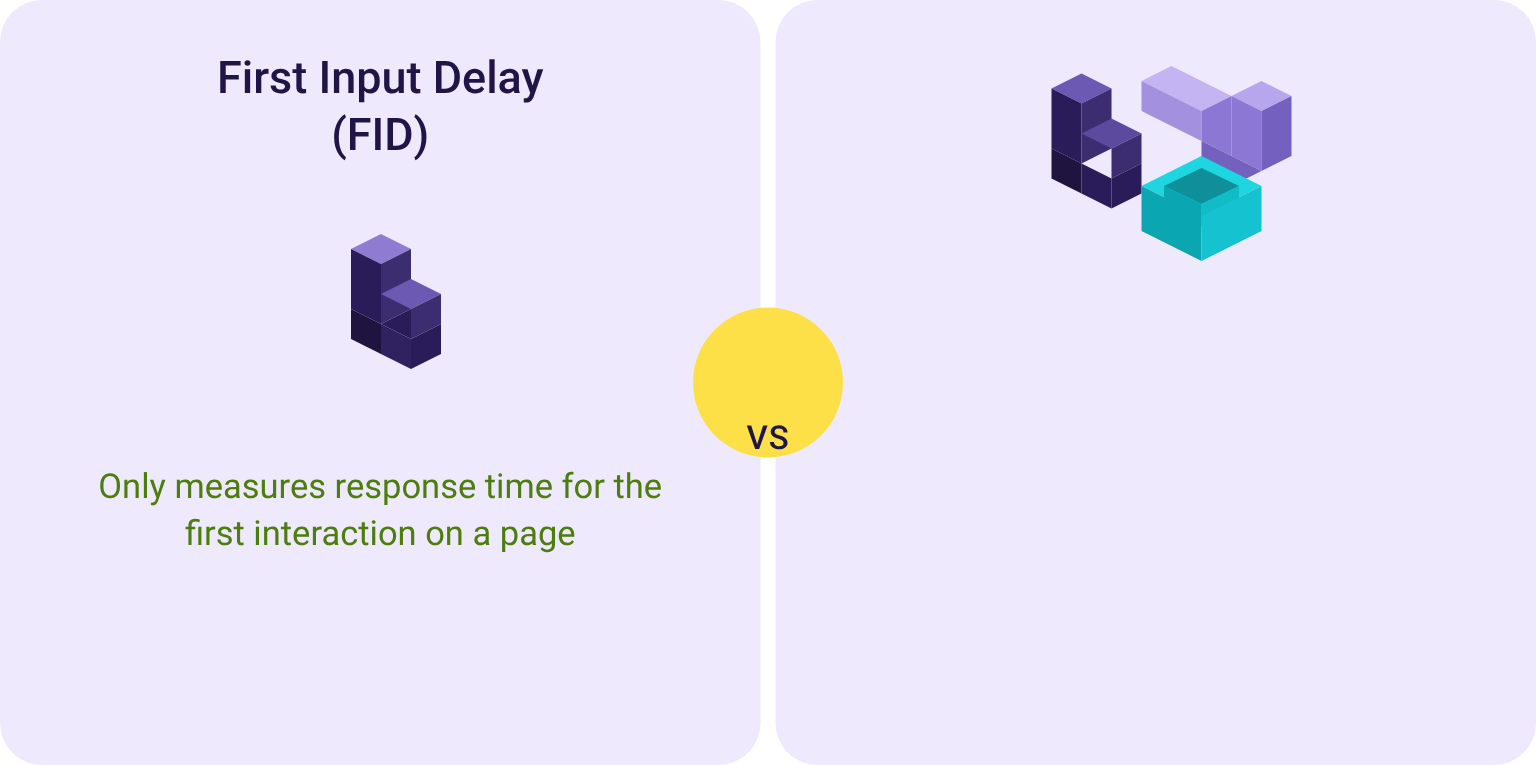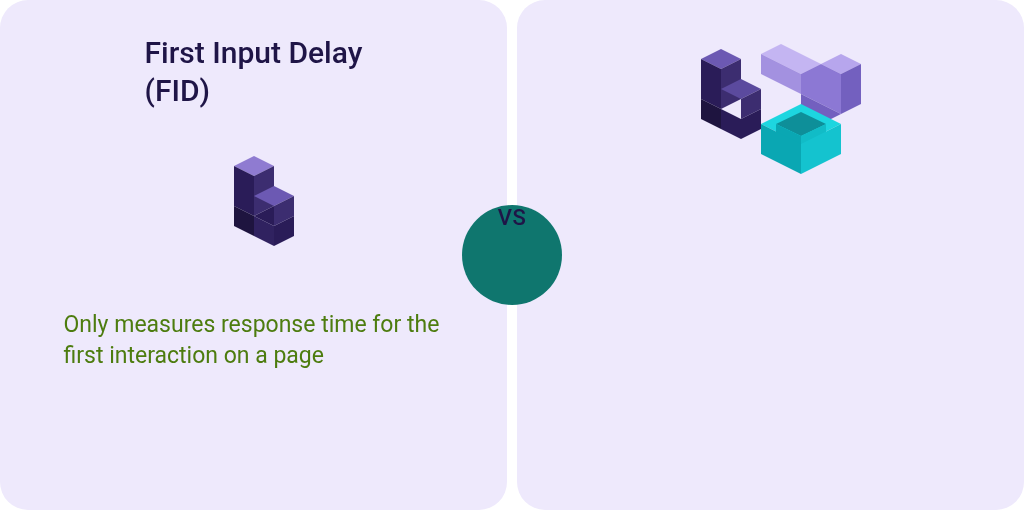--- a/index.html
+++ b/index.html
@@ -14,21 +14,21 @@
     position: relative;
   }
   .card {
     flex: 1;
     background: #EEE9FC;
     border-radius: 28px;
     padding: 34px 48px 44px 48px;
     display: flex;
     flex-direction: column;
     align-items: center;
-    text-align: left;
+    text-align: center;
     color: #1F1547;
   }
   .card-title {
     font-size: 30px;
     font-weight: 500;
     line-height: 1.25;
     color: #1F1547;
     margin-bottom: 22px;
     white-space: pre-line;
   }
@@ -47,23 +47,23 @@
     max-width: 380px;
   }
   .vs-badge {
     position: absolute;
     top: 50%;
     left: 50%;
     transform: translate(-50%, -50%);
     width: 100px;
     height: 100px;
     border-radius: 50%;
-    background: #0f766e;
+    background: #fde047;
     display: flex;
-    align-items: flex-start;
+    align-items: flex-end;
     justify-content: center;
     z-index: 10;
   }
   .vs-text {
     font-size: 22px;
     font-weight: 500;
     color: #1F1547;
     letter-spacing: 0.5px;
   }
 </style>

